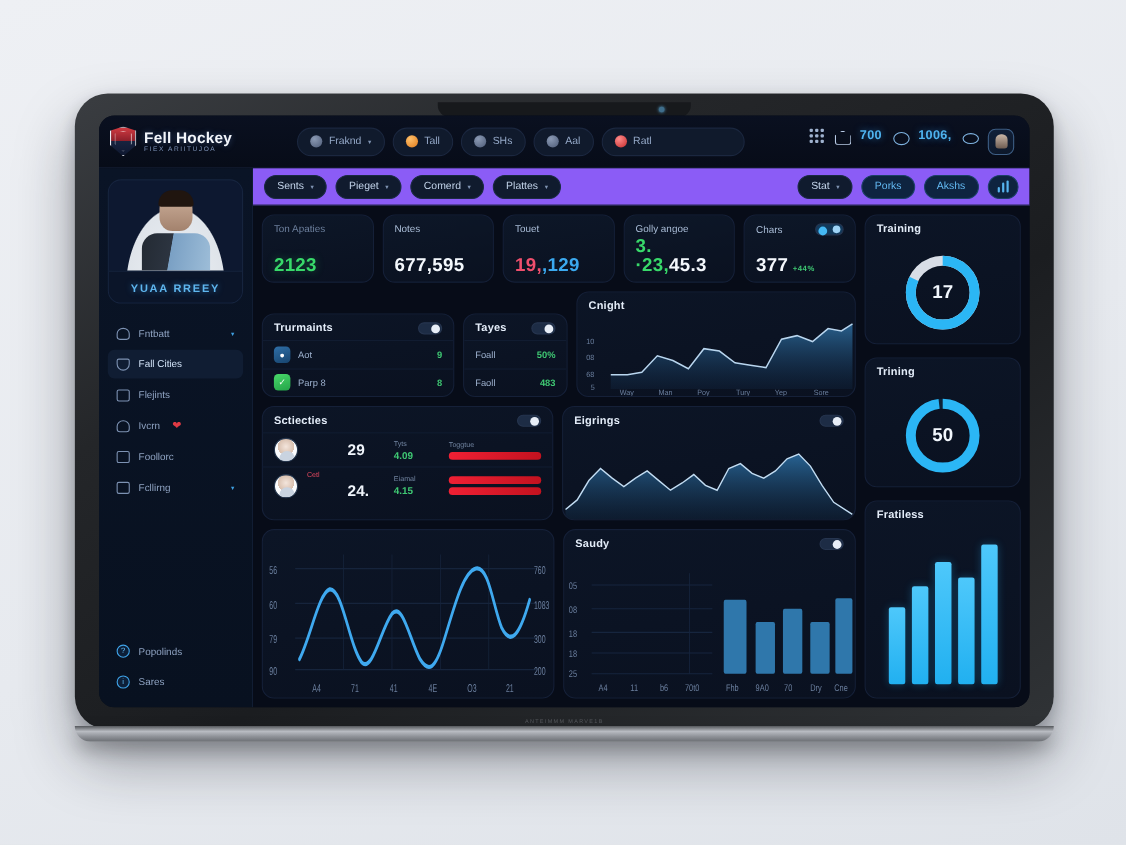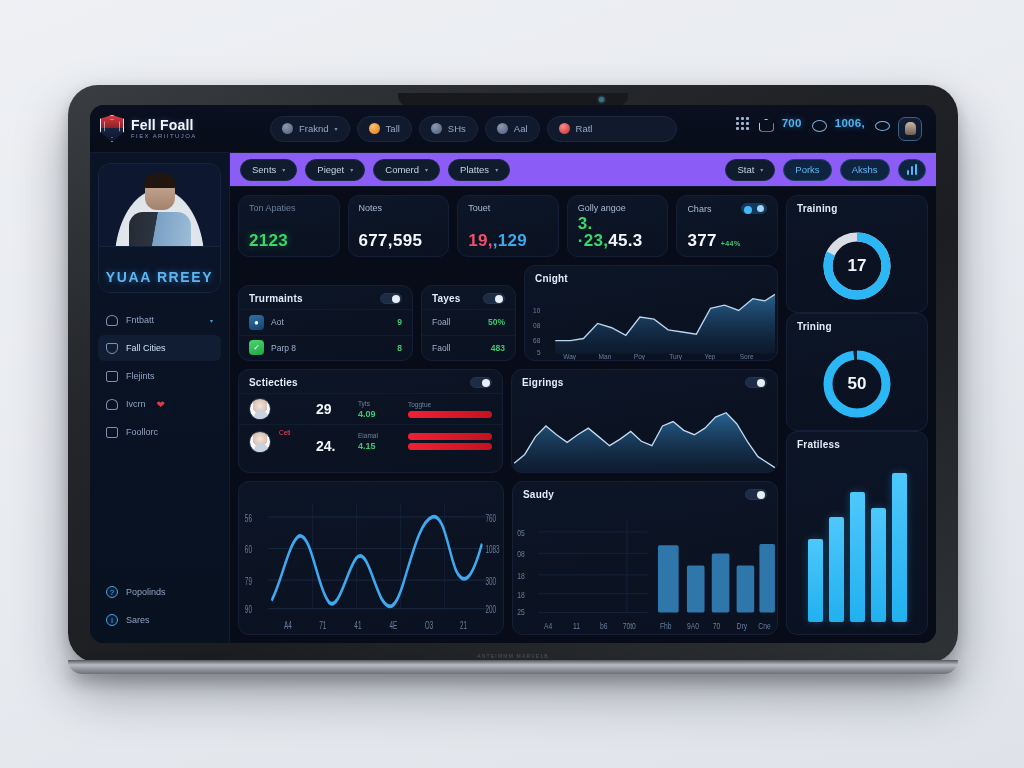--- a/index.html
+++ b/index.html
@@ -125,22 +125,22 @@
   }
   .prof-photo .hair{
     position:absolute;left:50%;transform:translateX(-50%);top:9px;width:32px;height:15px;
     border-radius:15px 15px 3px 3px;background:#20150f;
   }
   .prof-photo .torso{
     position:absolute;left:50%;transform:translateX(-50%);bottom:0;width:62px;height:34px;
     border-radius:14px 14px 0 0;background:linear-gradient(100deg,#232a33 0%,#2c3440 42%,#7aa0c4 43%,#9dbdd8 100%);
   }
   .prof-name{
-    text-align:center;font-size:14px;font-weight:bold;letter-spacing:1.6px;
-    color:#5fb6ee;padding:22px 2px 7px;text-shadow:0 0 6px rgba(60,170,255,.55);
+    text-align:center;font-size:10px;font-weight:bold;letter-spacing:1.6px;
+    color:#5fb6ee;padding:10px 2px 7px;text-shadow:0 0 6px rgba(60,170,255,.55);
     background:#0b1529;border-top:1px solid #16243e;
   }
   .navlist{margin-top:14px;display:flex;flex-direction:column;gap:2px;}
   .navitem{
     display:flex;align-items:center;gap:8px;height:26px;padding:0 8px;border-radius:6px;
     font-size:9px;color:#8fa3c2;white-space:nowrap;
   }
   .navitem.active{background:#101d33;color:#cfe0f5;}
   .navitem .nic{
     width:12px;height:11px;flex:0 0 12px;border:1.3px solid #7d92b3;border-radius:2px;
@@ -173,21 +173,21 @@
   .tbtn .caret{font-size:6px;color:#7f93b2;}
   .tb-spacer{flex:1;}
   .tbtn.accent{background:#0e2440;border-color:#1d4168;color:#63b9f2;}
   .tbtn.icon{padding:0 8px;}
   .barsic{display:flex;align-items:flex-end;gap:1.5px;height:11px;}
   .barsic i{width:2.5px;background:#56b4ef;display:block;border-radius:1px;}
 
   
   #content{flex:1;min-height:0;padding:8px;display:flex;gap:8px;}
   #colmain{flex:1;min-width:0;display:flex;flex-direction:column;gap:8px;}
-  #colside{width:142px;flex:0 0 142px;display:flex;flex-direction:column;gap:0;}
+  #colside{width:142px;flex:0 0 142px;display:flex;flex-direction:column;gap:12px;}
 
   .card{
     background:linear-gradient(170deg,#0c1526 0%,#0a1120 100%);
     border:1px solid #152038;border-radius:11px;position:relative;overflow:hidden;
   }
   .card-hd{
     display:flex;align-items:center;padding:7px 10px 5px;
   }
   .card-title{font-size:10px;font-weight:bold;color:#e3ecf8;letter-spacing:.2px;}
   .toggle{
@@ -286,21 +286,21 @@
         <span class="cam"></span>
       </div>
     <div id="devlabel">ANTEIMMM MARVE1B</div>
 
     <div id="screen">
 
       <div id="topbar">
         <div class="brand">
           <div class="shield"></div>
           <div class="brand-txt">
-            <div class="brand-name">Fell Foall</div>
+            <div class="brand-name">Fell Hockey</div>
             <div class="brand-sub">FIEX ARIITUJOA</div>
           </div>
         </div>
 
         <div class="navpills">
           <div class="pill">
             <span class="dot globe"></span>
             <span>Fraknd</span>
             <span class="caret">▾</span>
           </div>
@@ -372,20 +372,25 @@
               <span>Flejints</span>
             </div>
             <div class="navitem">
               <span class="nic user"></span>
               <span>Ivcrn</span>
               <span class="heart">❤</span>
             </div>
             <div class="navitem">
               <span class="nic"></span>
               <span>Foollorc</span>
+            </div>
+            <div class="navitem">
+              <span class="nic"></span>
+              <span>Fcllirng</span>
+              <span class="chev">▾</span>
             </div>
           </div>
 
           <div class="navspacer"></div>
 
           <div class="navlist">
             <div class="navitem">
               <span class="circ">?</span>
               <span>Popolinds</span>
             </div>

